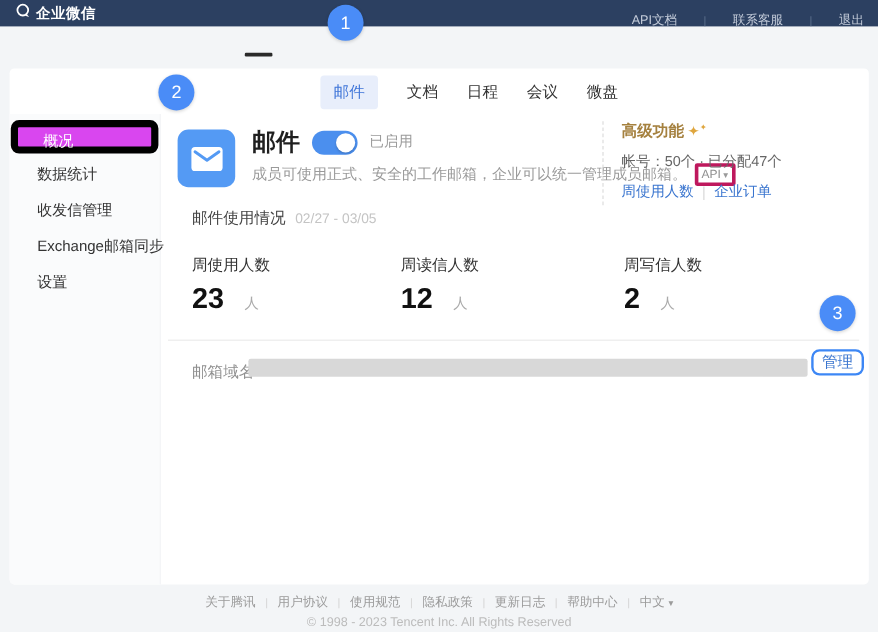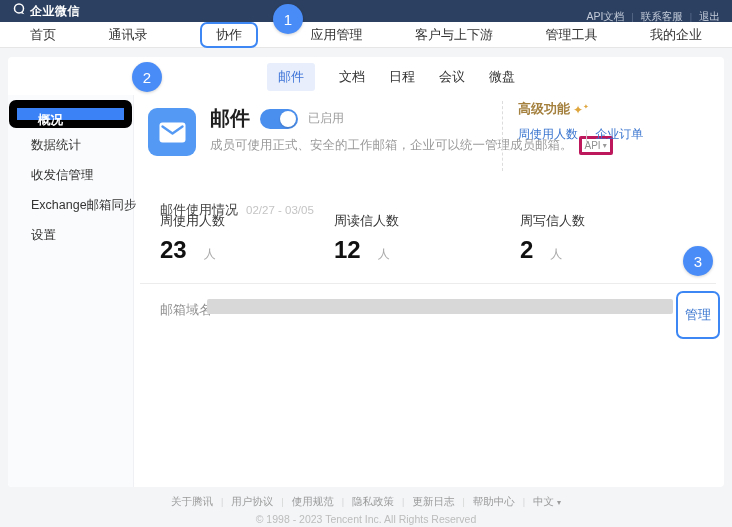--- a/index.html
+++ b/index.html
@@ -8,21 +8,21 @@
     font-family:"Liberation Sans","DejaVu Sans",sans-serif;
     background:#f3f5f7; color:#333; overflow:hidden;
   }
   #screen { position:relative; width:732px; height:527px; background:#f3f5f7; }
 
   
   .topbar { position:absolute; left:0; top:0; width:732px; height:22px;
     background:#2c4061; display:flex; align-items:center; padding:0 12px; z-index:5; }
   .logo { display:flex; align-items:center; gap:4px;justify-content:flex-end; }
   .logo-text { color:#fff; font-size:12px; font-weight:bold; letter-spacing:.5px; }
-  .topbar-right { margin-left:auto; display:flex; align-items:center; gap:7px;
+  .topbar-right { margin-left:auto; display:flex; align-items:center; gap:22px;
     font-size:10.5px; color:#c3cbd9;margin-top:12px; }
   .topbar-sep { color:#5d6f8d; font-size:9px; }
   .topbar-right span[data-interactable="true"] { cursor:pointer; }
 
   
   .navbar { position:absolute; left:0; top:22px; width:732px; height:26px;
     background:#fff; border-bottom:1px solid #e6e6e6; display:flex;
     align-items:center; justify-content:space-between; padding:0 30px; z-index:4; }
   .nav-item { font-size:13px; color:#333; cursor:pointer; white-space:nowrap; }
   .ann-box { border:2px solid #3d87f5; border-radius:7px; padding:2px 14px; }
@@ -44,22 +44,22 @@
   .subtabs { position:absolute; left:259px; top:8px; display:flex; align-items:center;
     gap:24px; height:24px; }
   .subtab { font-size:13px; color:#333; cursor:pointer; padding:5px 0; }
   .subtab.active { background:#e8eefb; color:#3e74d8; border-radius:3px; padding:5px 11px; }
 
   
   .sidebar { position:absolute; left:0; top:38px; width:126px; height:392px;
     background:#fafbfc; border-right:1px solid #eef0f3; border-radius:0 0 0 4px; padding-top:5px; }
   .side-item { height:30px; line-height:30px; padding-left:23px; font-size:12.5px;
     color:#333; cursor:pointer; white-space:nowrap; }
-  .side-item.active { background:#3b82f6; color:#fff; border:8px solid #000000;
-    border-radius:7px; height:28px; line-height:24px; margin:0 1px 2px 1px; padding-left:21px;font-weight:bold; }
+  .side-item.active { background:#d946ef; color:#fff; border:6px solid #000000;
+    border-radius:7px; height:28px; line-height:24px; margin:0 1px 2px 1px; padding-left:21px; }
 
   
   .main { position:absolute; left:126px; top:38px; width:590px; height:392px; }
 
   .mail-icon { position:absolute; left:14px; top:13px; width:48px; height:48px;
     border-radius:9px; background:#549af4; display:flex; align-items:center; justify-content:center; }
   .title-row { position:absolute; left:76px; top:10px; display:flex; align-items:center; gap:10px; }
   .mail-title { font-size:20px; font-weight:bold; color:#1f1f1f; }
   .toggle { width:38px; height:20px; border-radius:10px; background:#4b8fee;
     position:relative; cursor:pointer; }
@@ -79,37 +79,37 @@
   .premium-title { font-size:13px; font-weight:bold; color:#a5813f;
     display:flex; align-items:center; gap:3px; }
   .star-icon { color:#dfa63e; font-size:12px; line-height:1; }
   .star-icon .mini { font-size:7px; vertical-align:super; }
   .premium-account { margin-top:8px; font-size:12px; color:#666; }
   .premium-links { margin-top:8px; font-size:12px; color:#3a75cf; display:flex;
     align-items:center; gap:7px; }
   .premium-links .sep { color:#d8d8d8; }
   .premium-links span[data-interactable="true"] { cursor:pointer; }
 
-  .usage-title { position:absolute; left:26px; top:106px; font-size:13px; color:#444;
+  .usage-title { position:absolute; left:26px; top:78px; font-size:13px; color:#444;
     display:flex; align-items:baseline; gap:8px; }
   .usage-date { font-size:11.5px; color:#c4c4c4; }
 
   .stat { position:absolute; top:117px; }
   .stat .label { font-size:13px; color:#333; }
   .stat .numrow { margin-top:6px; display:flex; align-items:baseline; gap:17px; }
   .stat .value { font-size:24px; font-weight:bold; color:#111; }
   .stat .unit { font-size:12px; color:#aaa; }
   #stat0 { left:26px; } #stat1 { left:200px; } #stat2 { left:386px; }
 
   .h-divider { position:absolute; left:6px; right:8px; top:188px; height:1px; background:#ececec; }
 
   .domain-label { position:absolute; left:26px; top:206px; font-size:13px; color:#8f8f8f; }
   .domain-bar { position:absolute; left:73px; top:204px; width:466px; height:15px;
     background:#d8d8d8; border-radius:2px; }
-  .manage-box { position:absolute; left:542px; top:196px; width:44px; height:48px;
+  .manage-box { position:absolute; left:542px; top:196px; width:44px; height:22px;
     border:2px solid #3d87f5; border-radius:7px; display:flex; align-items:center;
     justify-content:center; background:#fff; }
   .manage-link { font-size:13px; color:#3a75cf; cursor:pointer; }
   #circle3 { position:absolute; left:549px; top:151px; }
 
   
   .footer { position:absolute; left:0; top:495px; width:732px; text-align:center; }
   .footer-links { font-size:10.5px; color:#9b9b9b; display:flex; justify-content:center;
     align-items:center; gap:8px; }
   .footer-links .sep { color:#d4d4d4; font-size:9px; }
@@ -134,29 +134,20 @@
     </div>
     <div class="topbar-right" data-interactable="false">
       <span data-interactable="true">API文档</span>
       <span class="topbar-sep" data-interactable="false">|</span>
       <span data-interactable="true">联系客服</span>
       <span class="topbar-sep" data-interactable="false">|</span>
       <span data-interactable="true">退出</span>
     </div>
   </div>
 
-  <div class="navbar" data-interactable="false">
-    <div class="nav-item" data-interactable="true">首页</div>
-    <div class="nav-item" data-interactable="true">通讯录</div>
-    <div class="nav-item ann-box" data-interactable="true">协作</div>
-    <div class="nav-item" data-interactable="true">应用管理</div>
-    <div class="nav-item" data-interactable="true">客户与上下游</div>
-    <div class="nav-item" data-interactable="true">管理工具</div>
-    <div class="nav-item" data-interactable="true">我的企业</div>
-  </div>
   <div class="tab-underline" data-interactable="false"></div>
 
   <div class="ann-circle" id="circle1" data-interactable="false">1</div>
   <div class="ann-circle" id="circle2" data-interactable="false">2</div>
 
   <div class="panel" data-interactable="false">
 
     <div class="subtabs" data-interactable="false">
       <div class="subtab active" data-interactable="true">邮件</div>
       <div class="subtab" data-interactable="true">文档</div>
@@ -196,20 +187,21 @@
         </span>
       </div>
 
       <div class="v-dashed" data-interactable="false"></div>
 
       <div class="premium" data-interactable="false">
         <div class="premium-title" data-interactable="false">
           <span data-interactable="false">高级功能</span>
           <span class="star-icon" data-interactable="false">✦<span class="mini">✦</span></span>
         </div>
+        <div class="premium-account" data-interactable="false">帐号：50个 · 已分配47个</div>
         <div class="premium-links" data-interactable="false">
           <span data-interactable="true">周使用人数</span>
           <span class="sep" data-interactable="false">|</span>
           <span data-interactable="true">企业订单</span>
         </div>
       </div>
 
       <div class="usage-title" data-interactable="false">
         <span data-interactable="false">邮件使用情况</span>
         <span class="usage-date" data-interactable="false">02/27 - 03/05</span>

